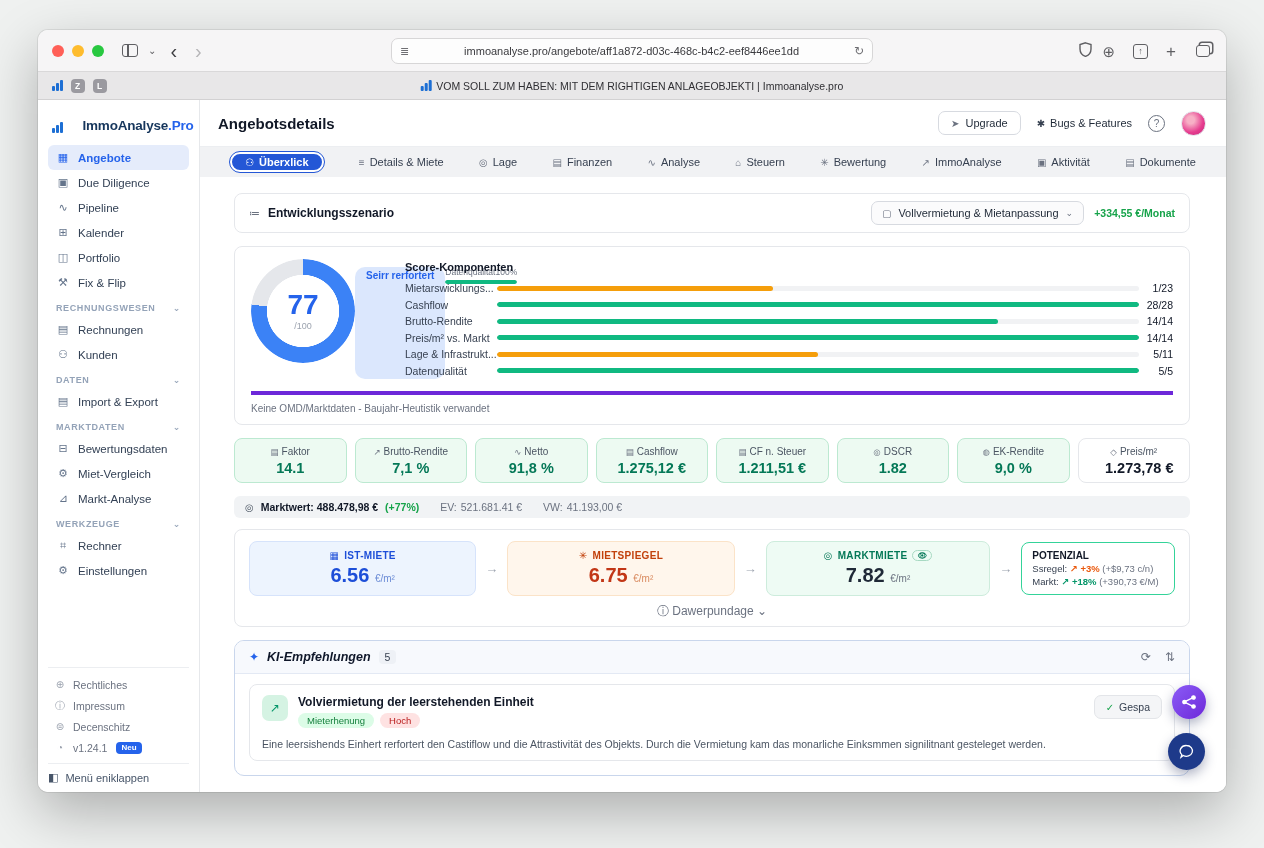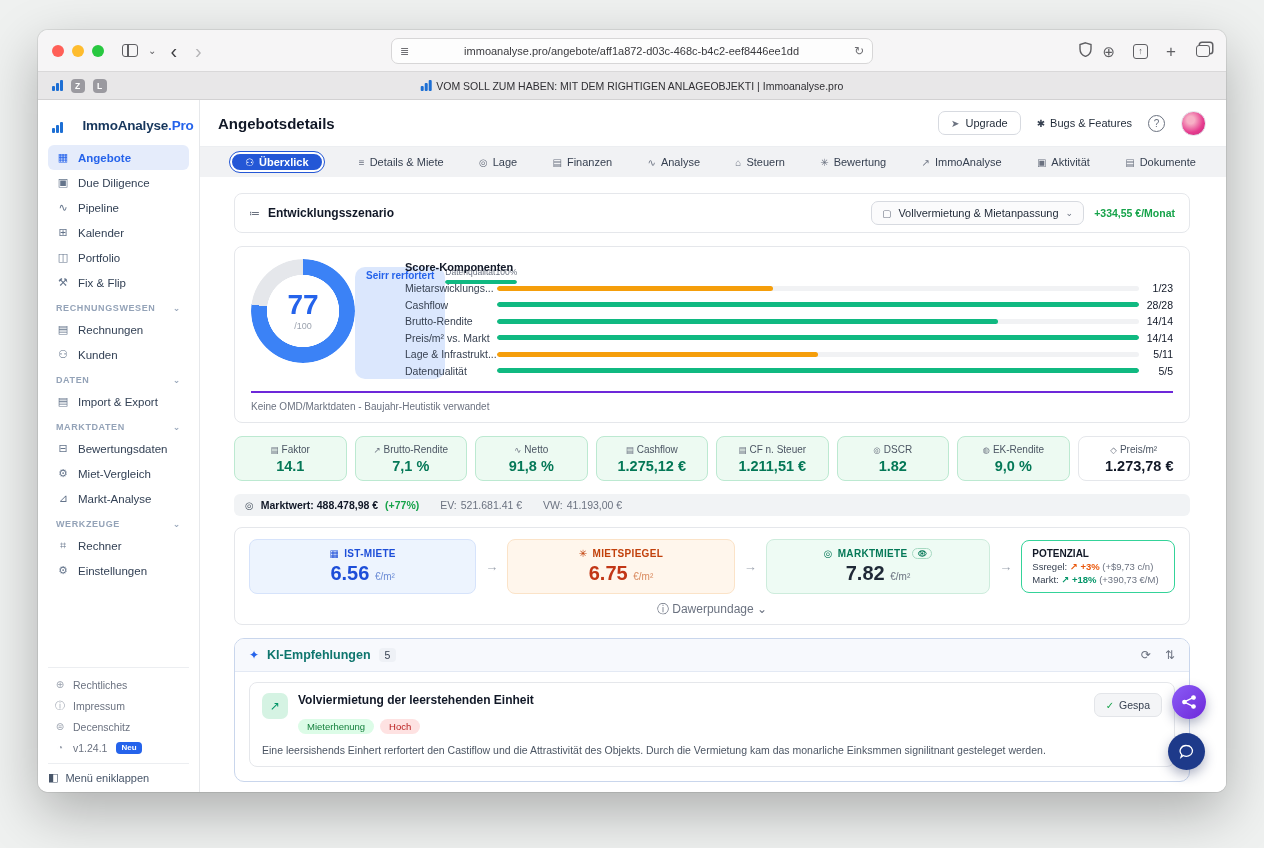--- a/index.html
+++ b/index.html
@@ -102,21 +102,21 @@
   .quality-row { display:flex; justify-content:space-between; font-size:8.5px; color:#6b7280; }
   .quality-bar { height:4px; background:#e5e7eb; border-radius:2px; margin-top:3px; overflow:hidden; }
   .quality-fill { height:100%; width:100%; background:#10b981; border-radius:2px; }
   .comp-col { flex:1; margin-left:26px; padding-top:2px; }
   .comp-title { font-size:11px; font-weight:bold; color:#111827; margin-bottom:7px; }
   .comp-row { display:flex; align-items:center; gap:0; height:16.5px; }
   .comp-label { width:92px; flex:none; font-size:10.5px; color:#374151; white-space:nowrap; overflow:hidden; }
   .comp-track { flex:1; height:5px; border-radius:3px; background:#f1f2f4; overflow:hidden; }
   .comp-fill { height:100%; border-radius:3px; }
   .comp-val { width:34px; flex:none; text-align:right; font-size:10.5px; color:#111827; }
-  .score-foot { border-top:2px solid #6d28d9; margin-top:12px; padding:8px 0 2px; font-size:10px; color:#6b7280; }
+  .score-foot { border-top:4px solid #6d28d9; margin-top:12px; padding:8px 0 2px; font-size:10px; color:#6b7280; }
 
   
   .kpi-row { margin-top:13px; display:grid; grid-template-columns:repeat(8,1fr); gap:8px; }
   .kpi { background:#edfaf2; border:1px solid #bce9d1; border-radius:8px; padding:7px 2px 6px; text-align:center; }
   .kpi.plain { background:#fff; border-color:#e5e7eb; }
   .kpi-label { font-size:10px; color:#4b5563; display:flex; align-items:center; justify-content:center; gap:3px; white-space:nowrap; }
   .kpi-label .k-ico { font-size:8.5px; color:#6b7280; }
   .kpi-val { margin-top:3px; font-size:14.5px; font-weight:bold; color:#047857; }
   .kpi.plain .kpi-val { color:#111827;padding-left:11px; }
 
@@ -151,30 +151,30 @@
   .pot-title { font-size:10px; font-weight:bold; color:#111827; }
   .pot-row { font-size:9.5px; color:#374151; margin-top:2px; white-space:nowrap; }
   .pot-pct-o { color:#ea580c; font-weight:bold; }
   .pot-pct-g { color:#059669; font-weight:bold; }
   .pot-detail { color:#6b7280; }
   .rent-source { text-align:center; margin-top:7px; font-size:12px; color:#6b7280; }
 
   
   .ki-card { margin-top:13px; border:1px solid #c9d6ec; border-radius:10px; overflow:hidden; }
   .ki-head { background:#f7f9fd; border-bottom:1px solid #e3e9f4; padding:9px 14px; display:flex; align-items:center; gap:8px; }
-  .ki-title { font-size:12.5px; font-weight:bold; color:#0f766e; }
+  .ki-title { font-size:12.5px; font-weight:bold; color:#0f172a;font-style:italic; }
   .ki-spark { color:#2563eb; font-size:12px; }
   .ki-count { font-size:10.5px; color:#374151; background:#eef1f6; border-radius:4px; padding:1px 6px; }
   .ki-head-icons { margin-left:auto; display:flex; gap:14px; color:#6b7280; font-size:12px; }
   .ki-body { padding:10px 14px 14px; }
   .rec-card { border:1px solid #e5e7eb; border-radius:8px; padding:10px 12px 9px; }
   .rec-top { display:flex; align-items:flex-start; gap:10px; }
   .rec-ico { width:26px; height:26px; flex:none; background:#d5f3e3; border-radius:7px; color:#059669; font-size:12px; display:flex; align-items:center; justify-content:center; }
   .rec-title { font-size:12px; font-weight:bold; color:#111827; }
-  .rec-badges { display:flex; gap:6px; margin-top:12px; }
+  .rec-badges { display:flex; gap:6px; margin-top:4px; }
   .pill { font-size:9.5px; border-radius:9px; padding:2px 9px; }
   .pill.green { background:#dcfce7; color:#15803d; }
   .pill.red { background:#fee2e2; color:#b91c1c; }
   .rec-save { margin-left:auto; display:flex; align-items:center; gap:5px; background:#f4f5f7; border:1px solid #e3e5e9; border-radius:7px; padding:5px 11px; font-size:10.5px; color:#374151; white-space:nowrap; }
   .rec-save .chk { color:#16a34a; font-size:10px; }
   .rec-desc { margin-top:9px; font-size:10.5px; color:#4b5563; line-height:1.35; }
 
   
   .fab { position:absolute; border-radius:50%; display:flex; align-items:center; justify-content:center; box-shadow:0 5px 12px rgba(30,40,90,.35); }
   .fab.share { right:20px; top:655px; width:34px; height:34px; background:linear-gradient(135deg,#8b5cf6,#6d28d9); }

